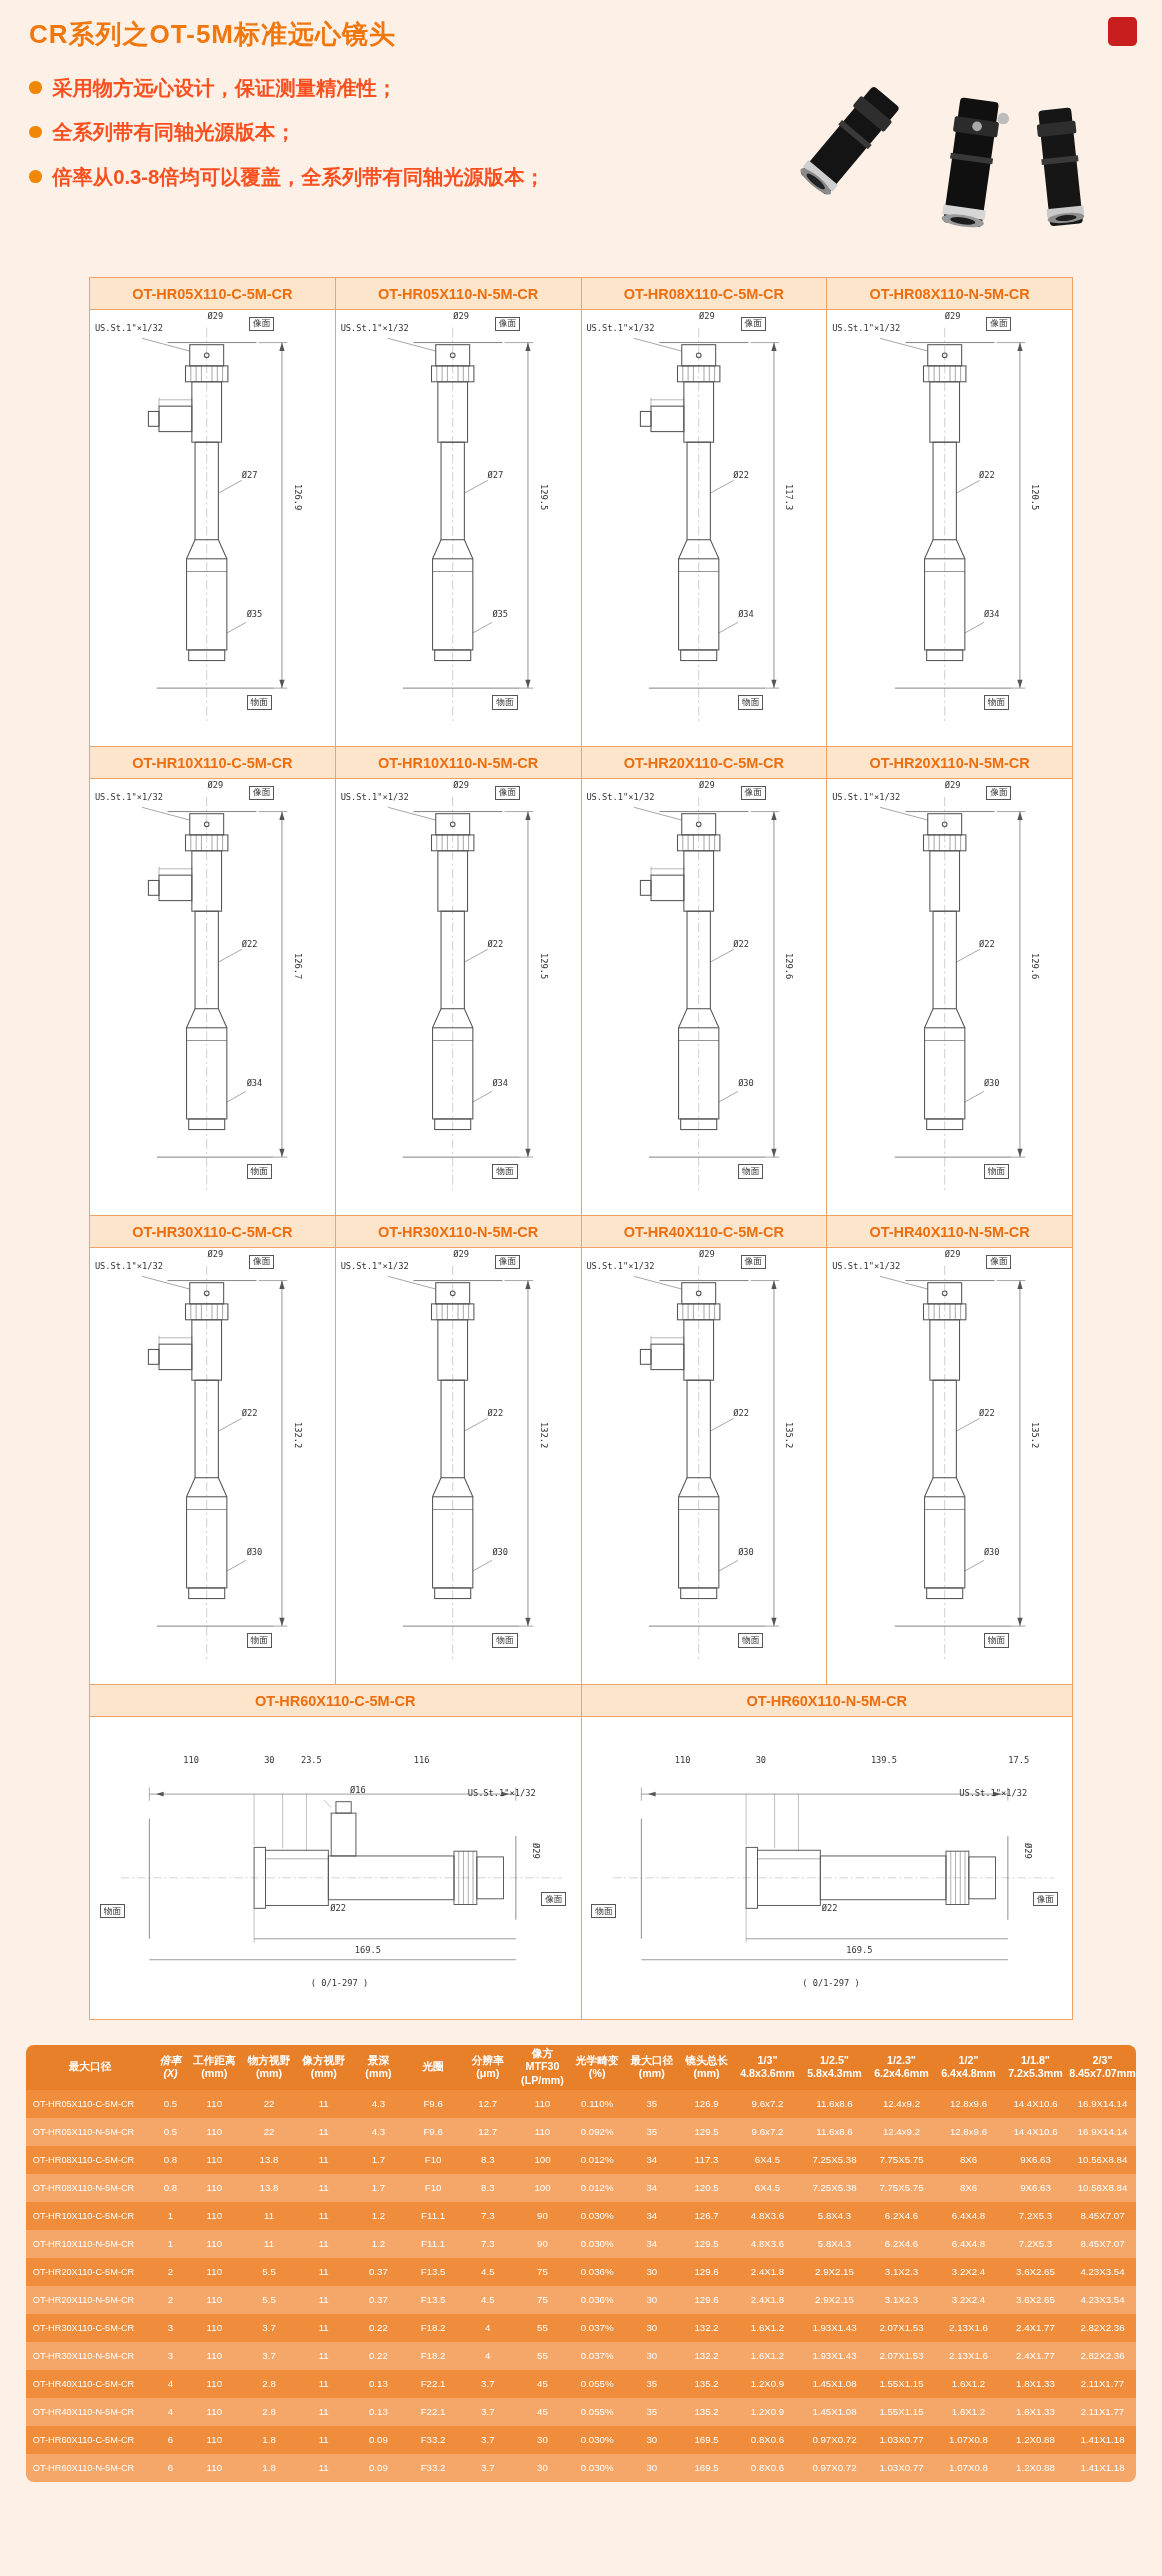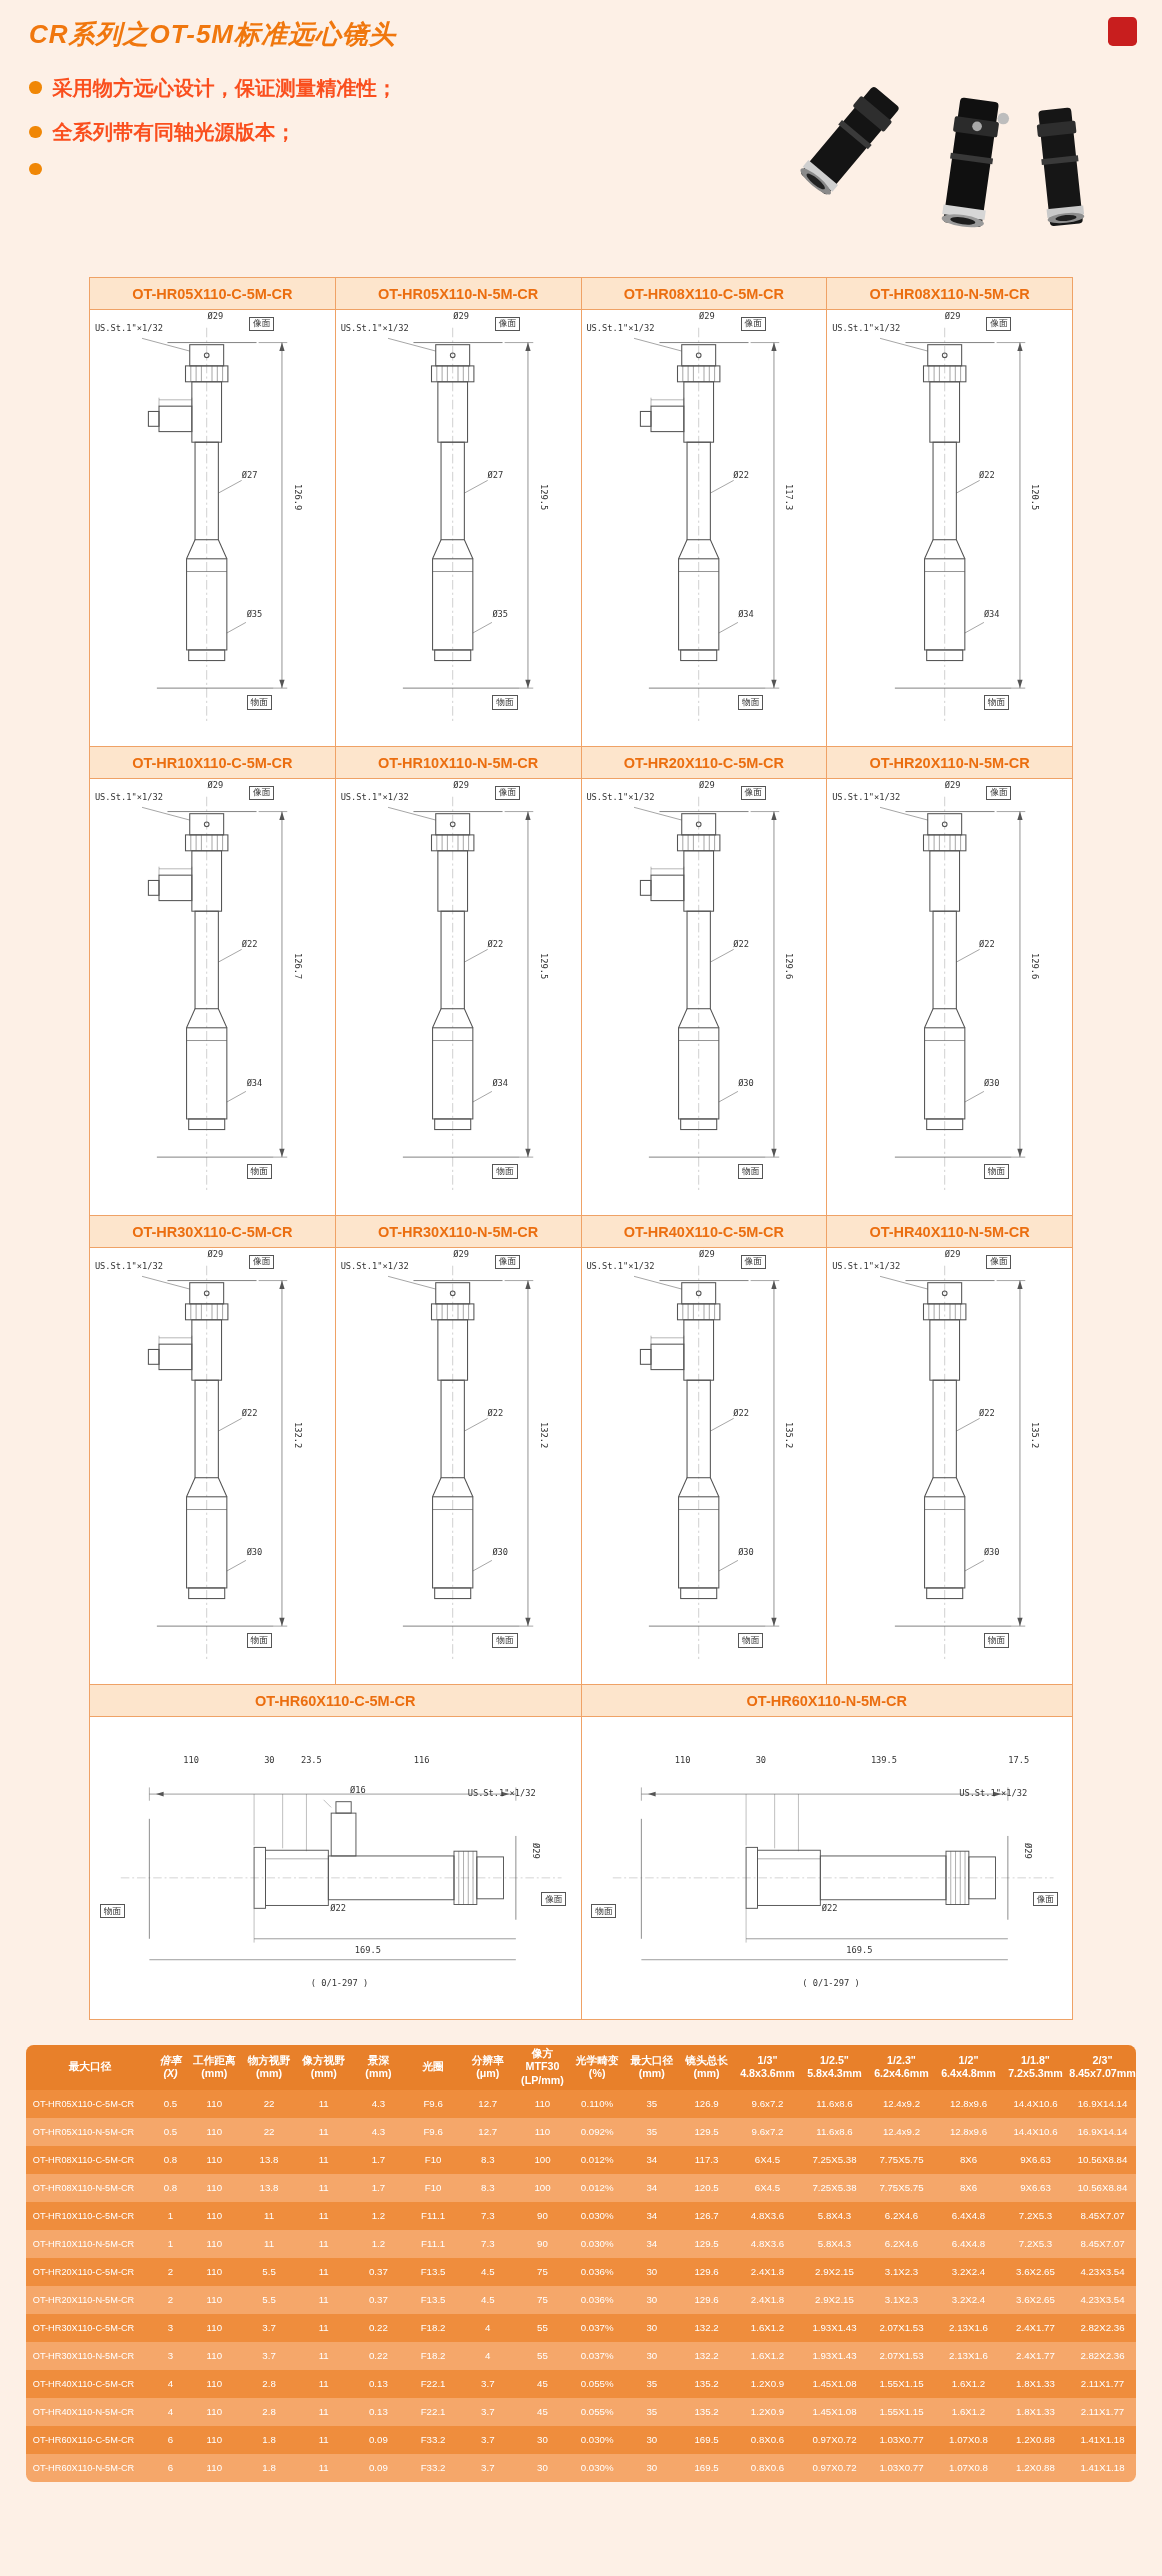--- a/index.html
+++ b/index.html
@@ -3,21 +3,21 @@
 <meta charset="utf-8">
 <style>
   *{margin:0;padding:0;box-sizing:border-box;}
   html,body{background:#fff;}
   body{font-family:"Liberation Sans",sans-serif;}
   .page{width:1162px;height:2576px;background:#fdf0e6;position:relative;overflow:hidden;}
 
   
   .hdr{padding:17.4px 25px 0 29px;}
   .title-row{display:flex;justify-content:space-between;align-items:flex-start;}
-  .title{font-size:26px;color:#f0770e;font-weight:bold;letter-spacing:1px;font-style:italic;}
+  .title{font-size:26px;color:#f0770e;font-weight:bold;letter-spacing:1px;}
   .brand{width:29px;height:29px;background:#c81e1e;border-radius:4.8px;flex:none;}
   .subtitle{margin-top:9.7px;height:43px;line-height:43px;width:620px;padding-left:13.6px;
     font-size:26px;font-weight:bold;color:#e8521a;border-radius:3.9px;
     background:linear-gradient(90deg,#f7c6a0,rgba(253,240,230,0) 88%);}
   .intro{display:flex;margin-top:15.5px;align-items:flex-start;text-align:center;}
   .bullets{list-style:none;flex:1;padding-top:5.8px;}
   .bullets li{display:flex;align-items:center;margin-bottom:16.5px;}
   .dot{width:12.6px;height:12.6px;border-radius:50%;background:#f08706;margin-right:10.7px;flex:none;}
   .btx{font-size:20.3px;font-weight:bold;color:#fa4f1e;}
   .photo{width:378px;height:199px;flex:none;position:relative;}
@@ -136,20 +136,21 @@
           <li>
        <span class="dot"></span>
        <span class="btx">采用物方远心设计，保证测量精准性；</span>
      </li>
           <li>
        <span class="dot"></span>
        <span class="btx">全系列带有同轴光源版本；</span>
      </li>
           <li>
        <span class="dot"></span>
+       <span class="btx">倍率从0.3-8倍均可以覆盖，全系列带有同轴光源版本；</span>
      </li>
         </ul>
       <div class="photo">
         <svg viewBox="0 0 390 205" width="378" height="199">
           <g transform="translate(118,18) rotate(40)">
             <rect x="0" y="0" width="36" height="118" rx="4" fill="#141414"></rect>
             <rect x="-3" y="16" width="42" height="14" rx="2" fill="#2e2e2e"></rect>
             <rect x="-2" y="48" width="40" height="6" fill="#3a3a3a"></rect>
             <rect x="-2" y="102" width="40" height="9" fill="#cfcfcf"></rect>
             <ellipse cx="18" cy="114" rx="20" ry="5.5" fill="#8a8a8a"></ellipse>

